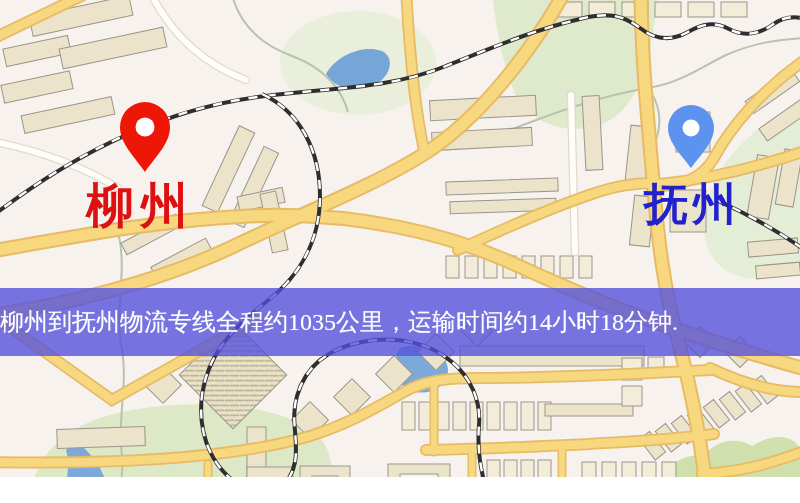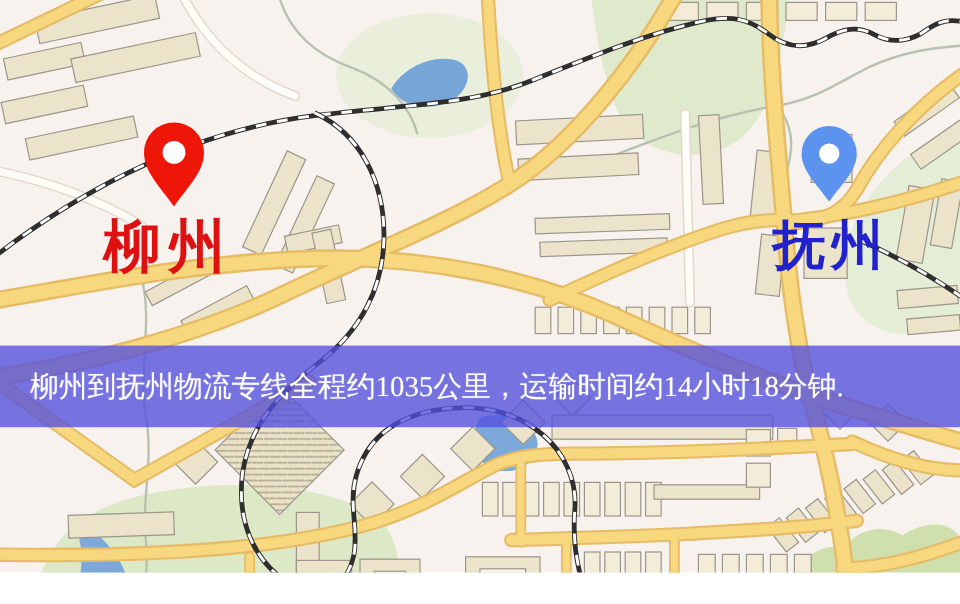--- a/index.html
+++ b/index.html
@@ -25,21 +25,21 @@
   .label-cjk{
     font-family:"Liberation Serif",serif;
     font-weight:bold;
   }
   .label-origin{font-size:48px;letter-spacing:6px;}
   .label-dest{font-size:44px;letter-spacing:4px;}
   .banner{
     position:absolute;left:0;top:288px;width:800px;height:68px;
     background:rgba(82,80,222,0.78);
     display:flex;align-items:center;
-    box-sizing:border-box;padding-left:25px;
+    box-sizing:border-box;
     z-index:5;
   }
   .banner span{
     color:#ffffff;
     font-family:"Liberation Serif",serif;
     font-size:24px;
     white-space:nowrap;
     text-shadow:0 0 1px rgba(255,255,255,.4);
   }
 </style>

